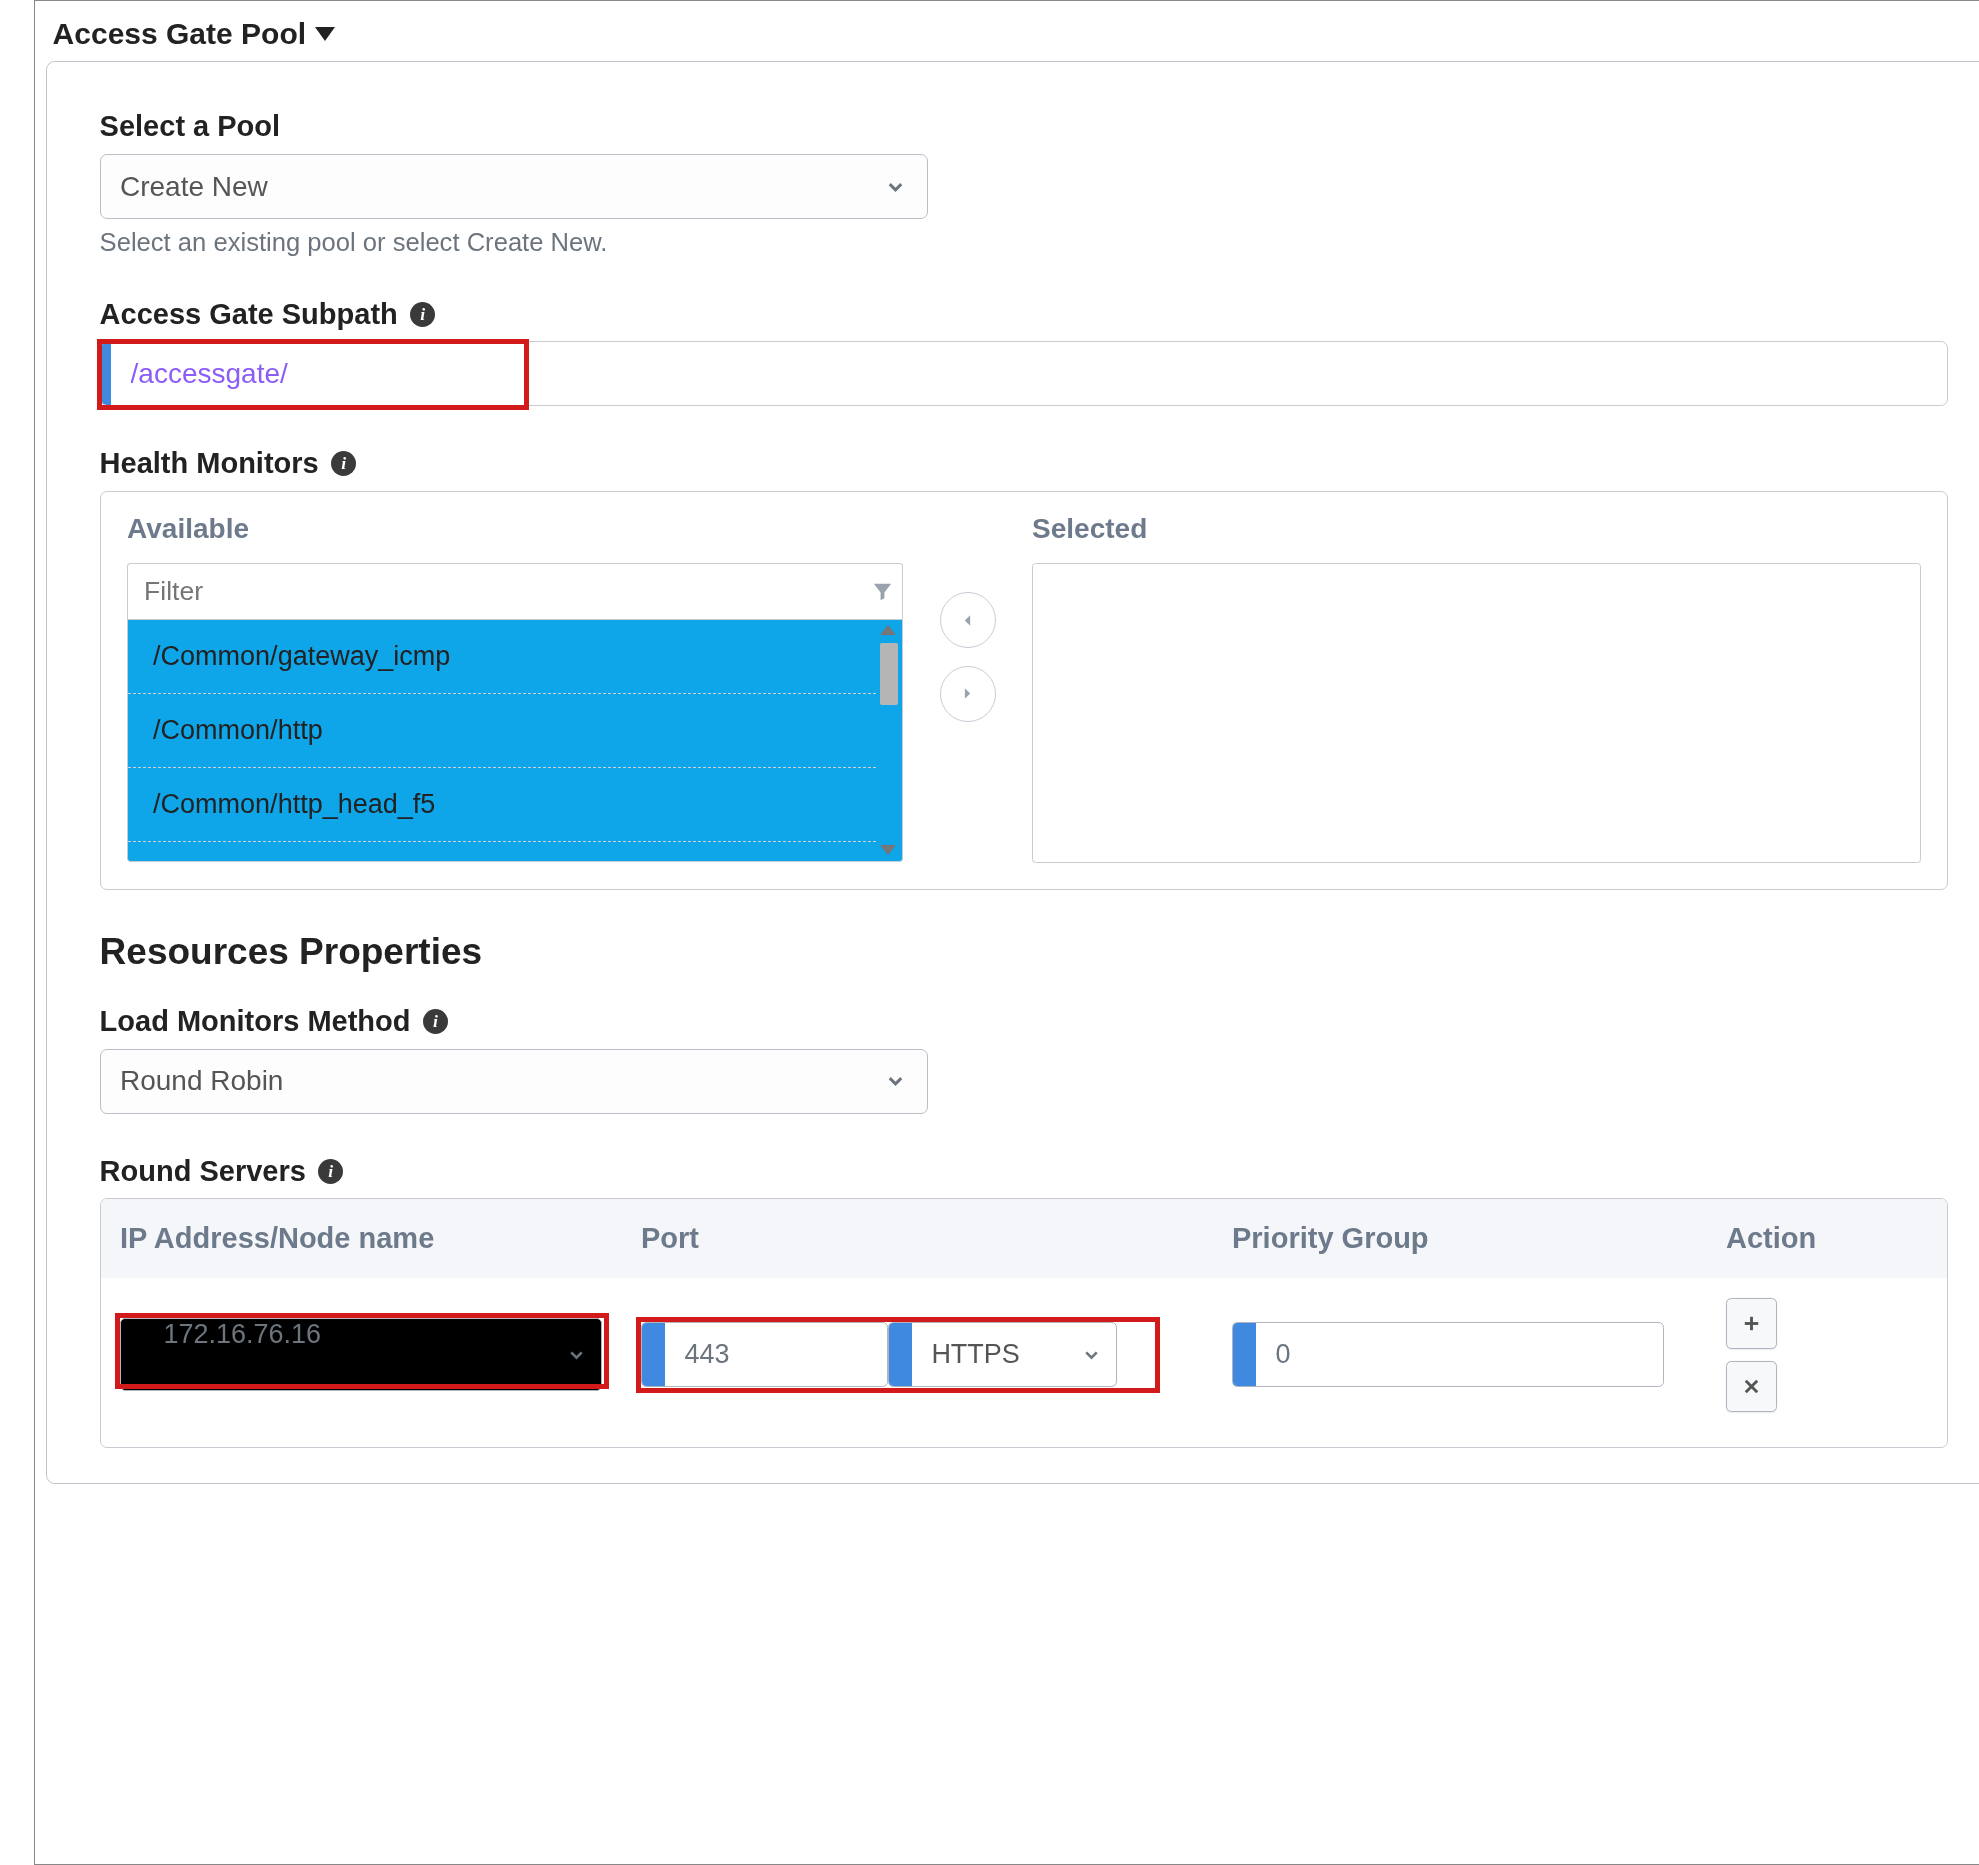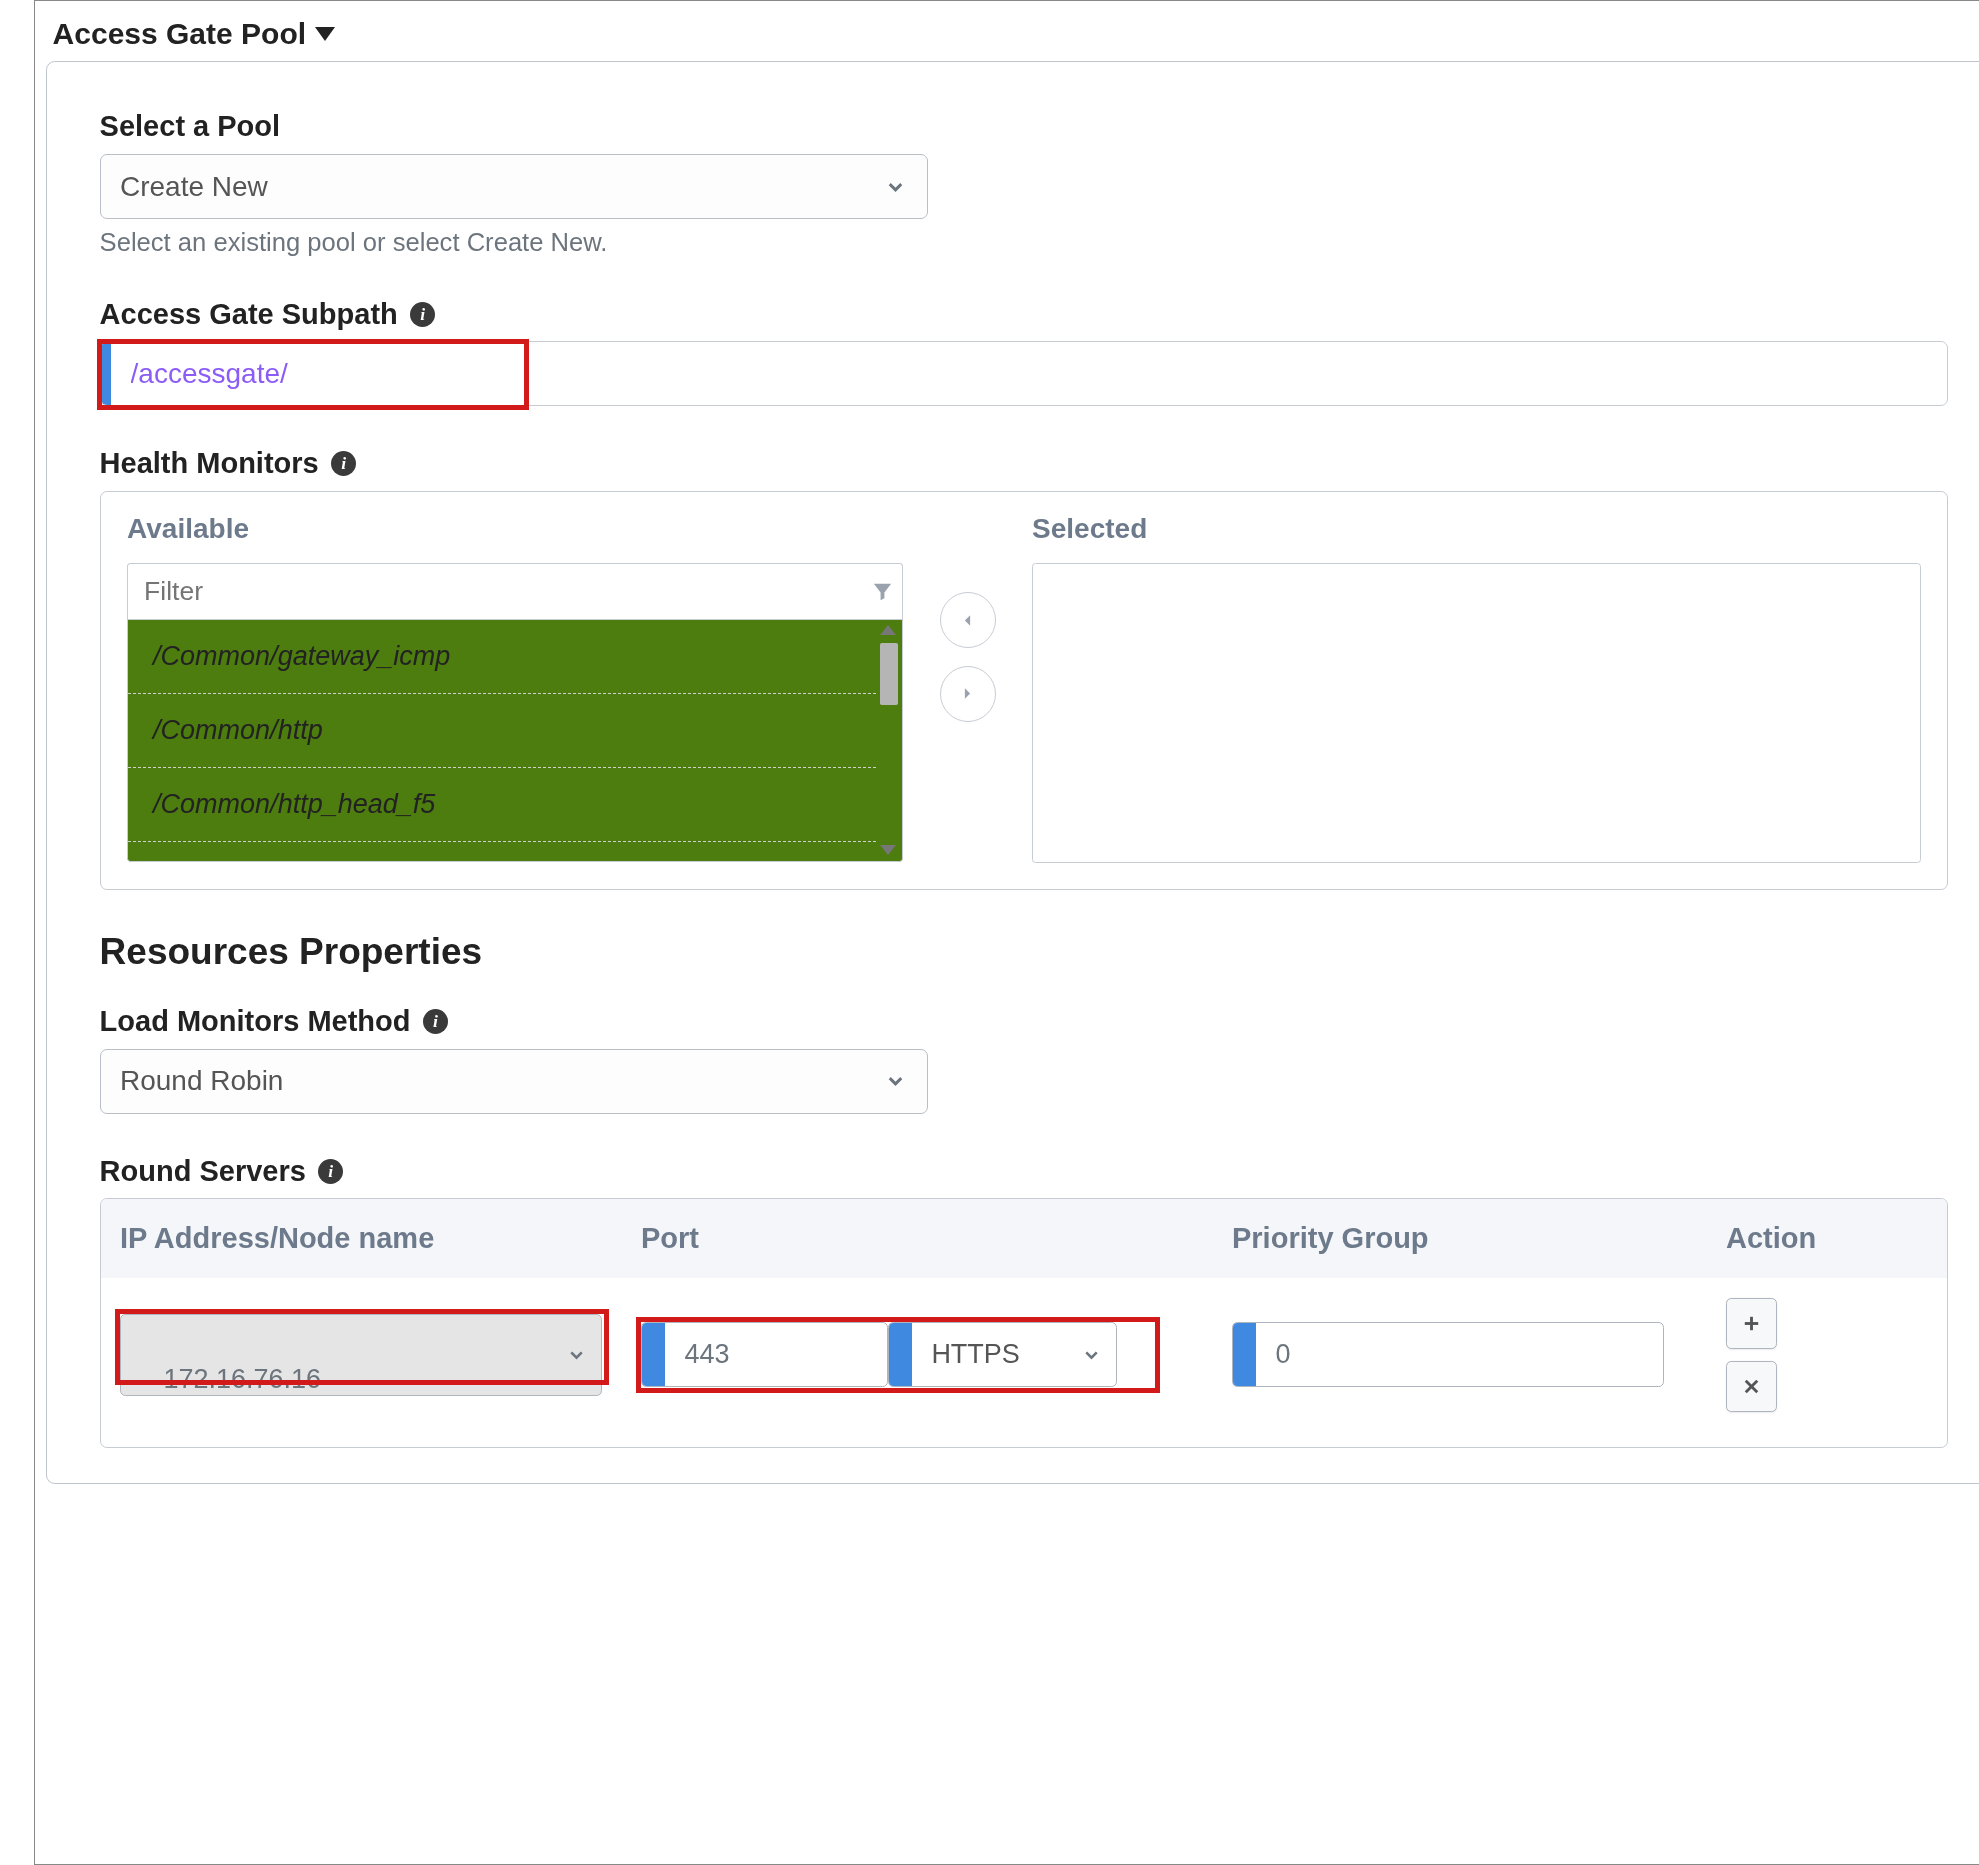--- a/index.html
+++ b/index.html
@@ -159,22 +159,21 @@
     display:flex;
     align-items:center;
     justify-content:center;
   }
   .listbox {
     border:0.9px solid #c7ccd3;
     border-radius:0 0 3.5px 3.5px;
     height:243px;
     overflow:hidden;
     position:relative;
-    background:#4d7c0f;
-    font-style:italic;
+    background:#0ea5e9;
   }
   .listbox-items {
     position:absolute; left:0; right:26.5px; top:0; bottom:0;
     overflow:hidden;
   }
   .list-item {
     padding:21px 25px;
     font-size:27px;
     border-bottom:0.9px dashed #d0d0d0;
     cursor:pointer;
@@ -250,25 +249,25 @@
     background:#f4f6f9;
     color:#6d7a8b;
     font-size:29px;
     font-weight:600;
   }
   .servers-head > div { padding:23px 19.4px; }
   .servers-row > div { padding:19.4px 19.4px 35px 19.4px; }
   .srv-ip-wrap {
     border:0.9px solid #aeb5be;
     border-radius:5.3px;
-    height:82px;
-    display:flex;
-    align-items:flex-end;
-    overflow:hidden;
-    background:#e5e5e5;
+    height:73px;
+    display:flex;
+    align-items:flex-start;
+    overflow:hidden;
+    background:#000000;
     position:relative;
     cursor:text;
   }
   .srv-ip-wrap .chev {
     position:absolute; right:14px; top:50%; transform:translateY(-50%);
   }
   .srv-ip-input {
     flex:1;
     border:none; outline:none;
     padding:0 19.4px;

